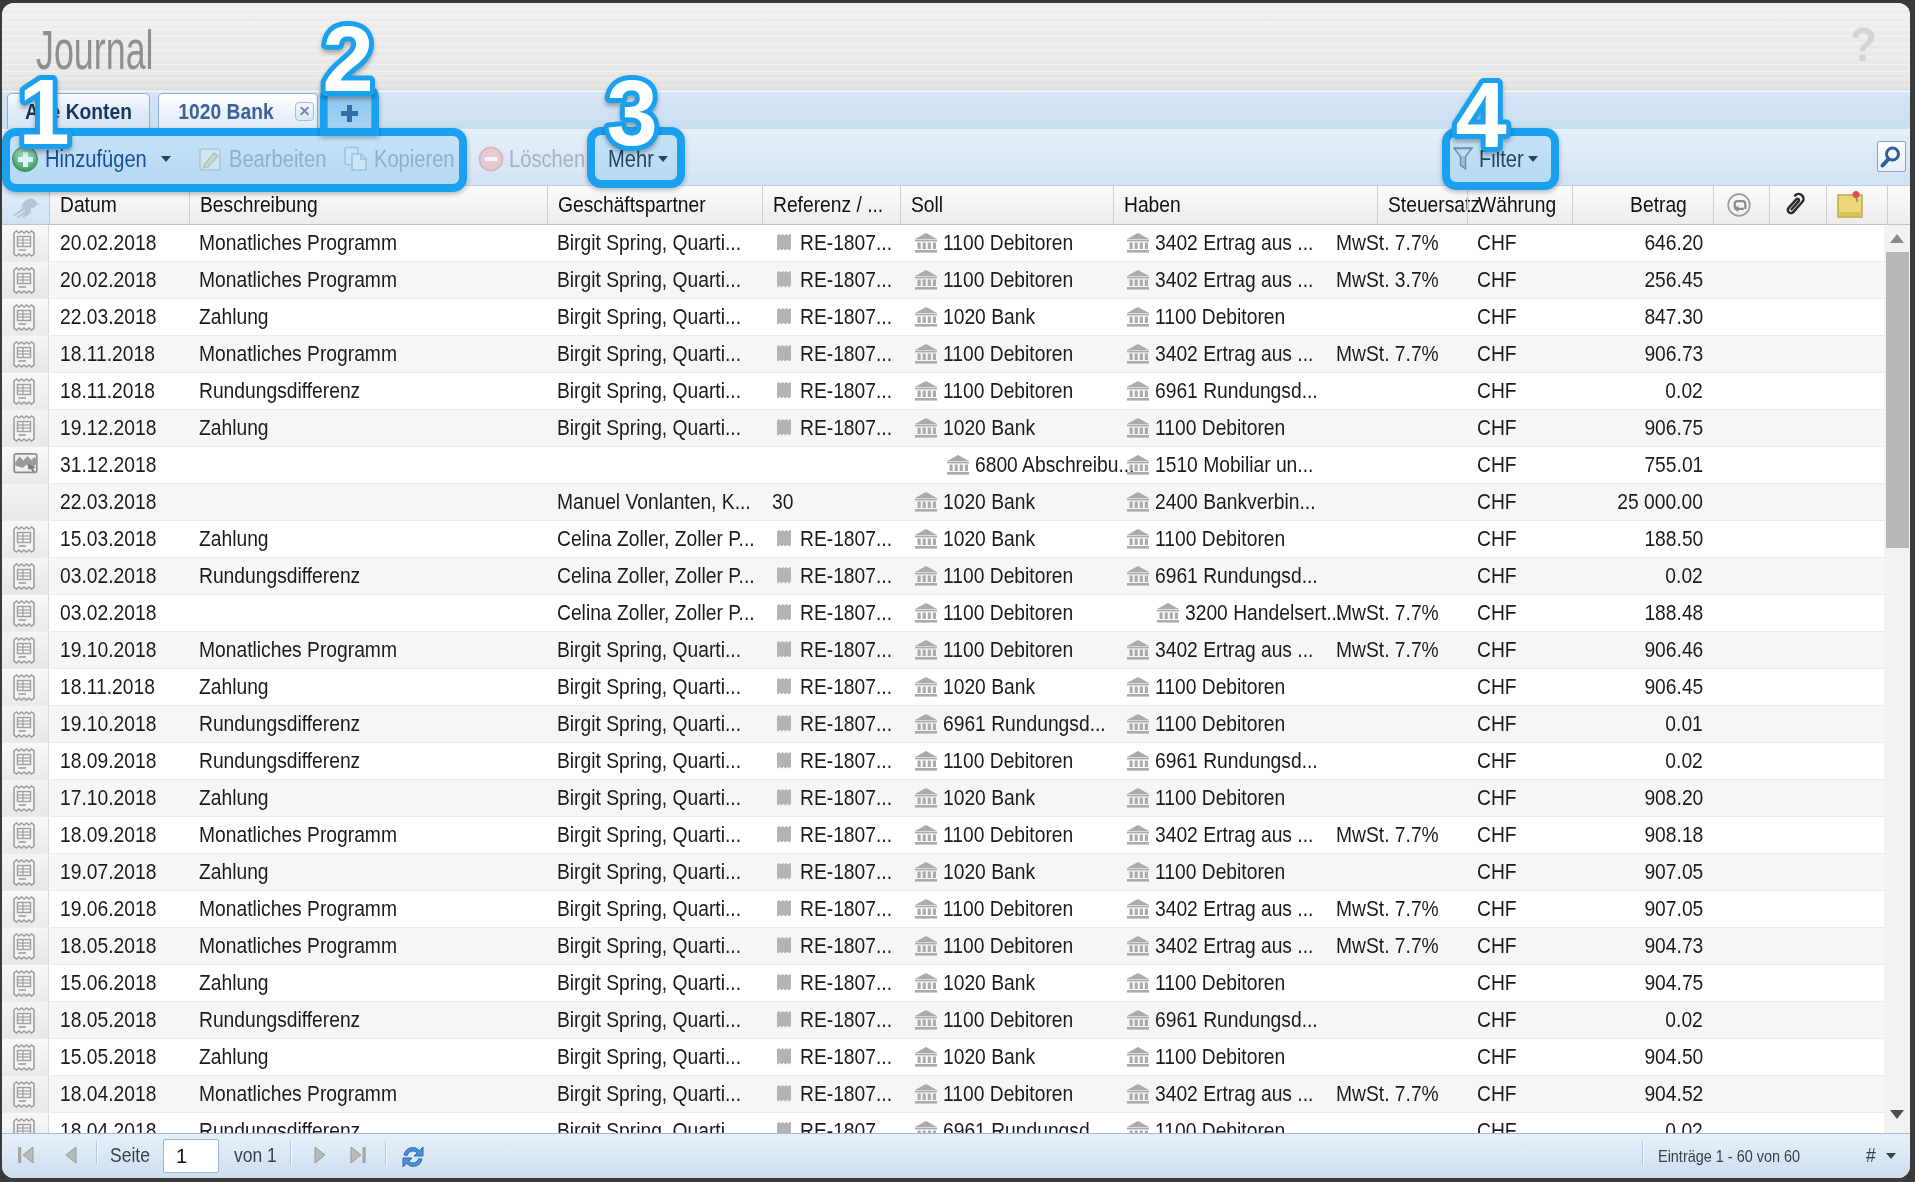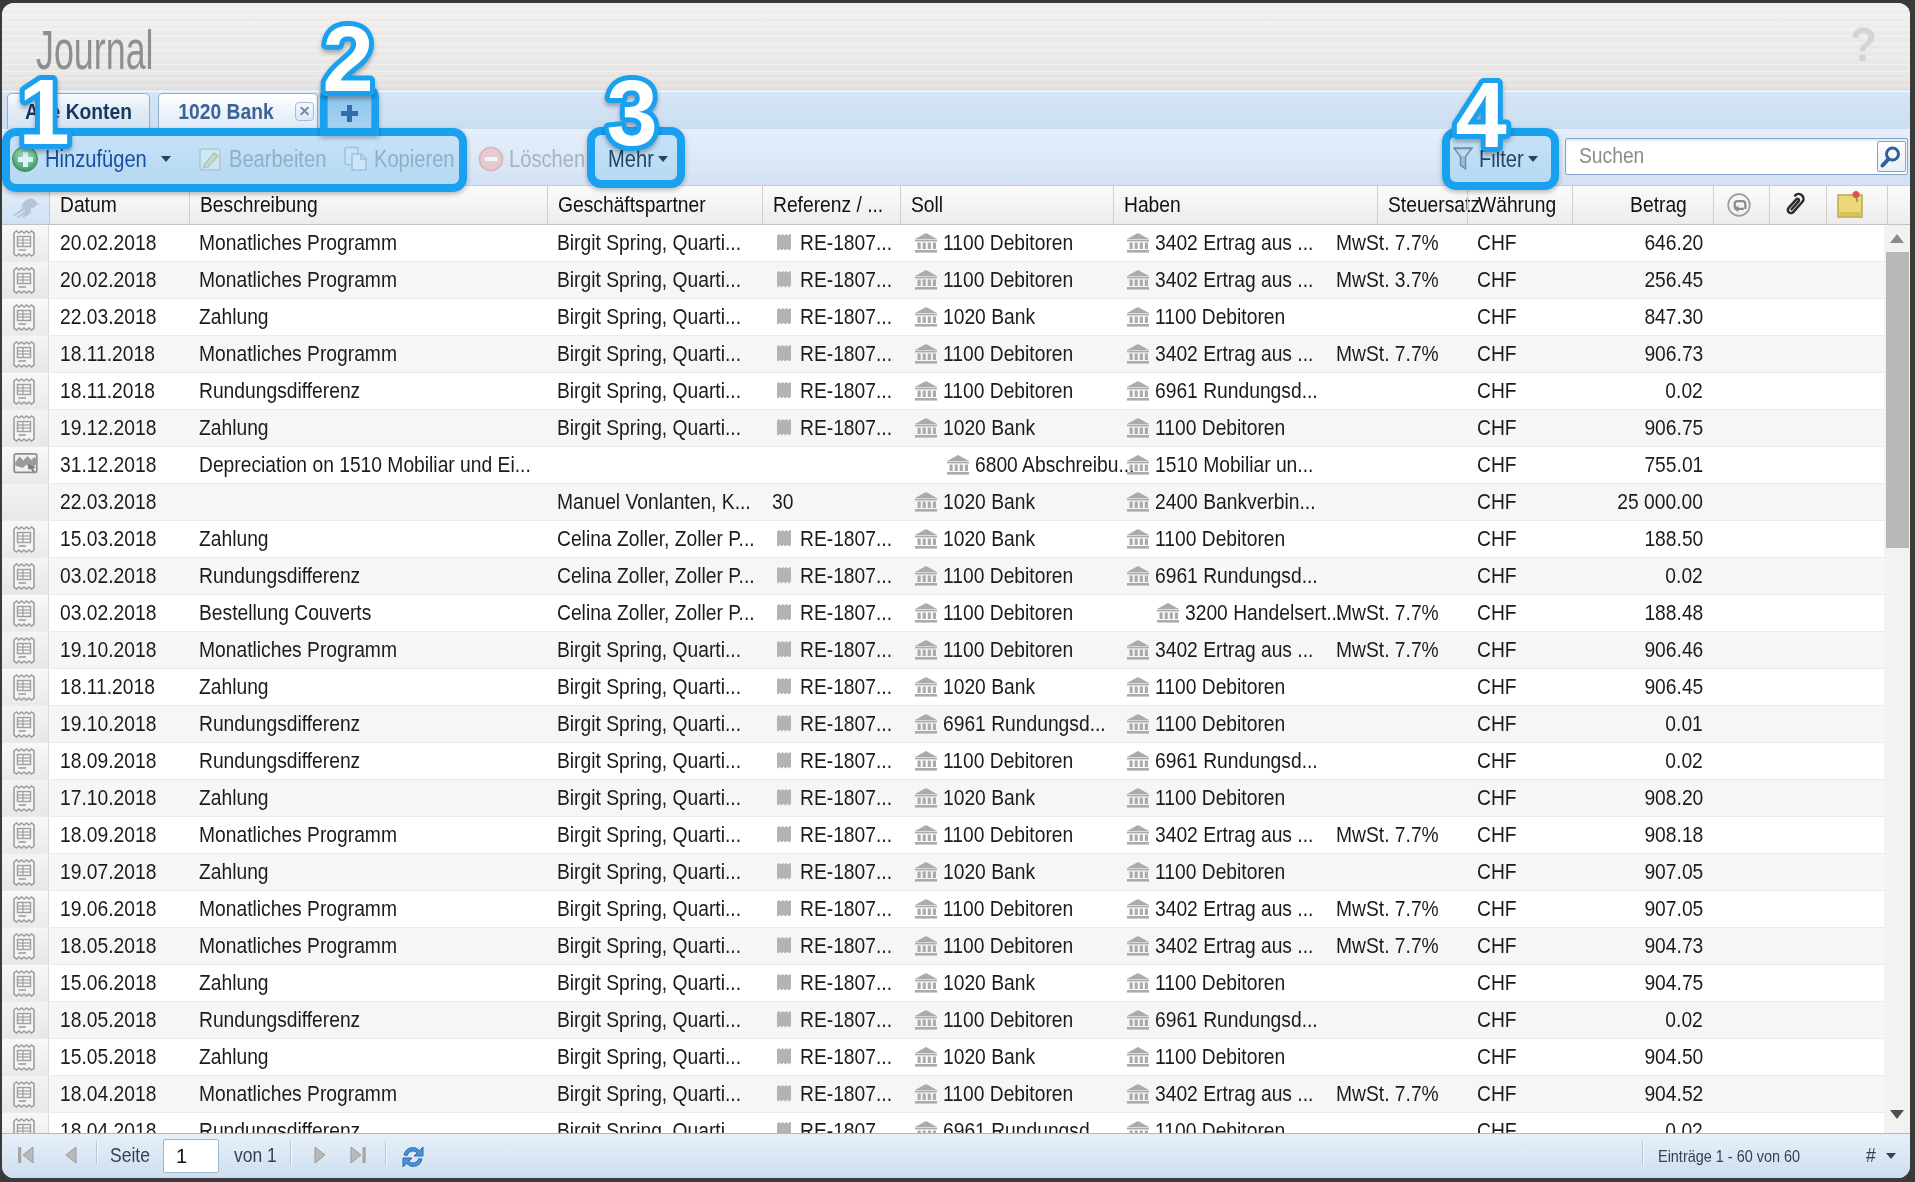--- a/index.html
+++ b/index.html
@@ -170,23 +170,20 @@
         <use href="#del"></use>
       </svg>
 <div class="tbtxt tbdis" style="left:509px">Löschen</div>
 <div class="tbtxt tbdark" style="left:608px">Mehr</div>
 <div class="arr" style="left:658px"></div>
 <svg class="abs" style="left:1453px;top:145px" width="20" height="27" viewBox="0 0 22 26">
         <use href="#fnl"></use>
       </svg>
 <div class="tbtxt tbdark" style="left:1479px">Filter</div>
 <div class="arr" style="left:1528px"></div>
-<div id="search">
-        <span>Suchen</span>
-      </div>
 <div id="sbtn"></div>
 <svg class="abs" style="left:1878px;top:145px" width="24" height="24" viewBox="0 0 24 24">
         <use href="#lup"></use>
       </svg>
 
 <div id="thead">
 <div id="th0">
           <svg style="position:absolute;left:10px;top:8px" width="30" height="24" viewBox="0 0 30 24">
             <use href="#brd"></use>
           </svg>
@@ -345,21 +342,20 @@
           <div class="cell" style="left:1477px;width:90px"><i>CHF</i></div>
           <div class="cell thr" style="left:1570px;width:133px;text-align:right"><i>906.75</i></div>
         </div>
 <div class="row" style="top:222px">
           <div class="c0">
             <svg class="fci" width="26" height="22" viewBox="0 0 26 22">
               <use href="#bok"></use>
             </svg>
           </div>
           <div class="cell" style="left:60px;width:140px"><i>31.12.2018</i></div>
-          <div class="cell" style="left:199px;width:345px"><i>Depreciation on 1510 Mobiliar und Ei...</i></div>
           <div class="cell" style="left:557px;width:203px"><i></i></div>
           <div class="cell" style="left:945px;width:200px"><svg class="bi" width="22" height="20" viewBox="0 0 22 20">
               <use href="#bnk"></use>
             </svg><i style="margin-left:30px">6800 Abschreibu...</i></div>
           <div class="cell" style="left:1125px;width:200px"><svg class="bi" width="22" height="20" viewBox="0 0 22 20">
               <use href="#bnk"></use>
             </svg><i style="margin-left:30px">1510 Mobiliar un...</i></div>
           <div class="cell" style="left:1477px;width:90px"><i>CHF</i></div>
           <div class="cell thr" style="left:1570px;width:133px;text-align:right"><i>755.01</i></div>
         </div>
@@ -419,21 +415,20 @@
           <div class="cell" style="left:1477px;width:90px"><i>CHF</i></div>
           <div class="cell thr" style="left:1570px;width:133px;text-align:right"><i>0.02</i></div>
         </div>
 <div class="row" style="top:370px">
           <div class="c0">
             <svg class="fci" width="22" height="27" viewBox="0 0 22 27">
               <use href="#rcl"></use>
             </svg>
           </div>
           <div class="cell" style="left:60px;width:140px"><i>03.02.2018</i></div>
-          <div class="cell" style="left:199px;width:345px"><i>Bestellung Couverts</i></div>
           <div class="cell" style="left:557px;width:203px"><i>Celina Zoller, Zoller P...</i></div>
           <div class="cell" style="left:772px;width:126px"><svg class="ri" width="15" height="19" viewBox="0 0 15 19">
               <use href="#rcs"></use>
             </svg><i style="margin-left:28px">RE-1807...</i></div>
           <div class="cell" style="left:913px;width:200px"><svg class="bi" width="22" height="20" viewBox="0 0 22 20">
               <use href="#bnk"></use>
             </svg><i style="margin-left:30px">1100 Debitoren</i></div>
           <div class="cell" style="left:1155px;width:200px"><svg class="bi" width="22" height="20" viewBox="0 0 22 20">
               <use href="#bnk"></use>
             </svg><i style="margin-left:30px">3200 Handelsert...</i></div>

